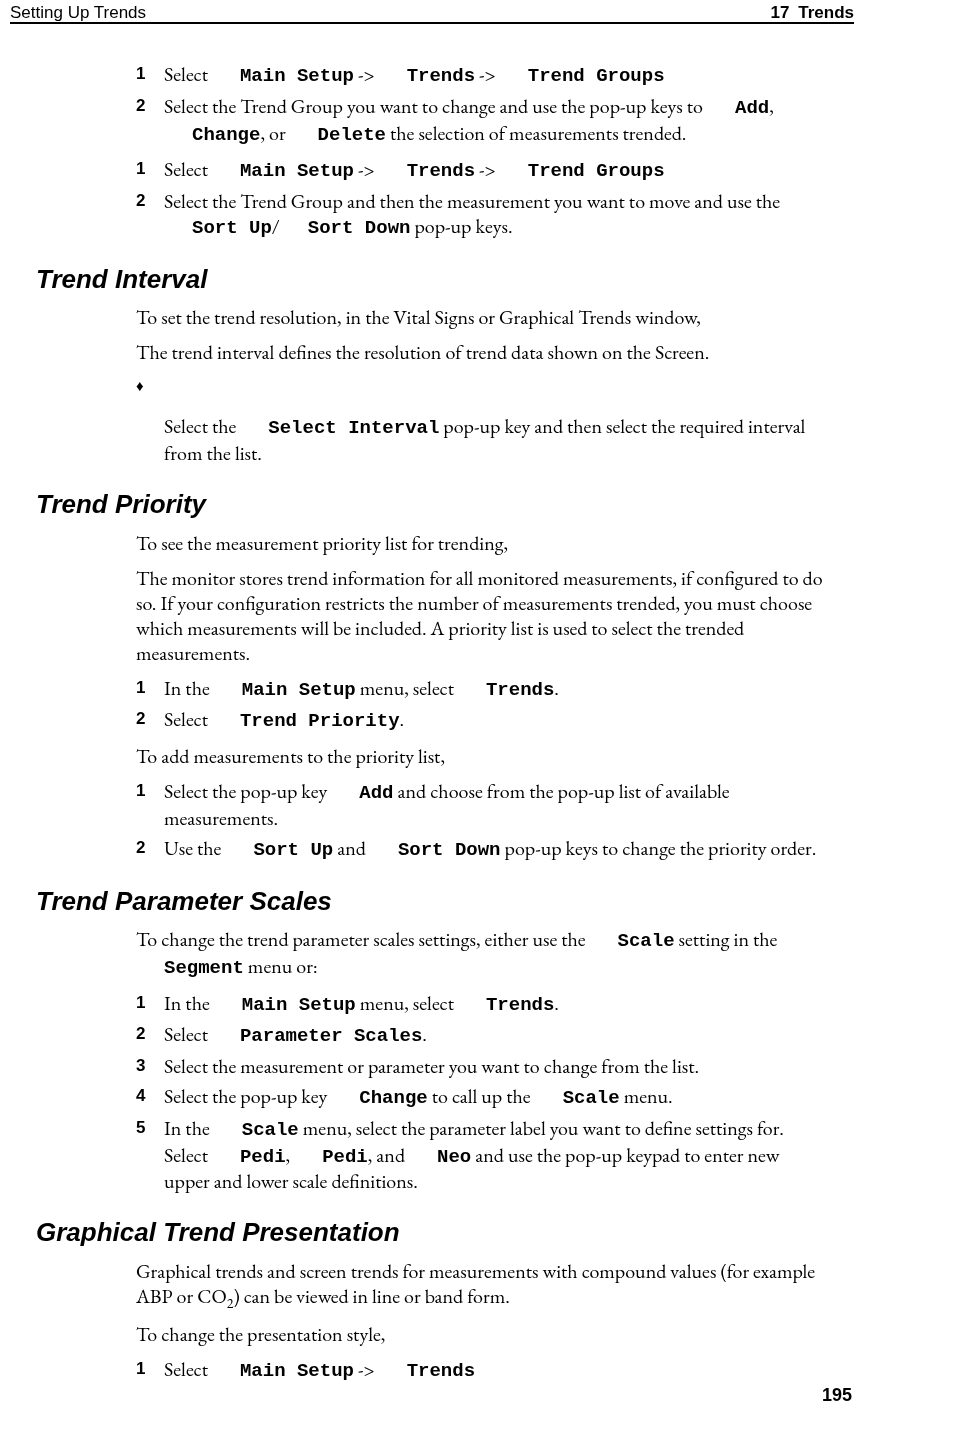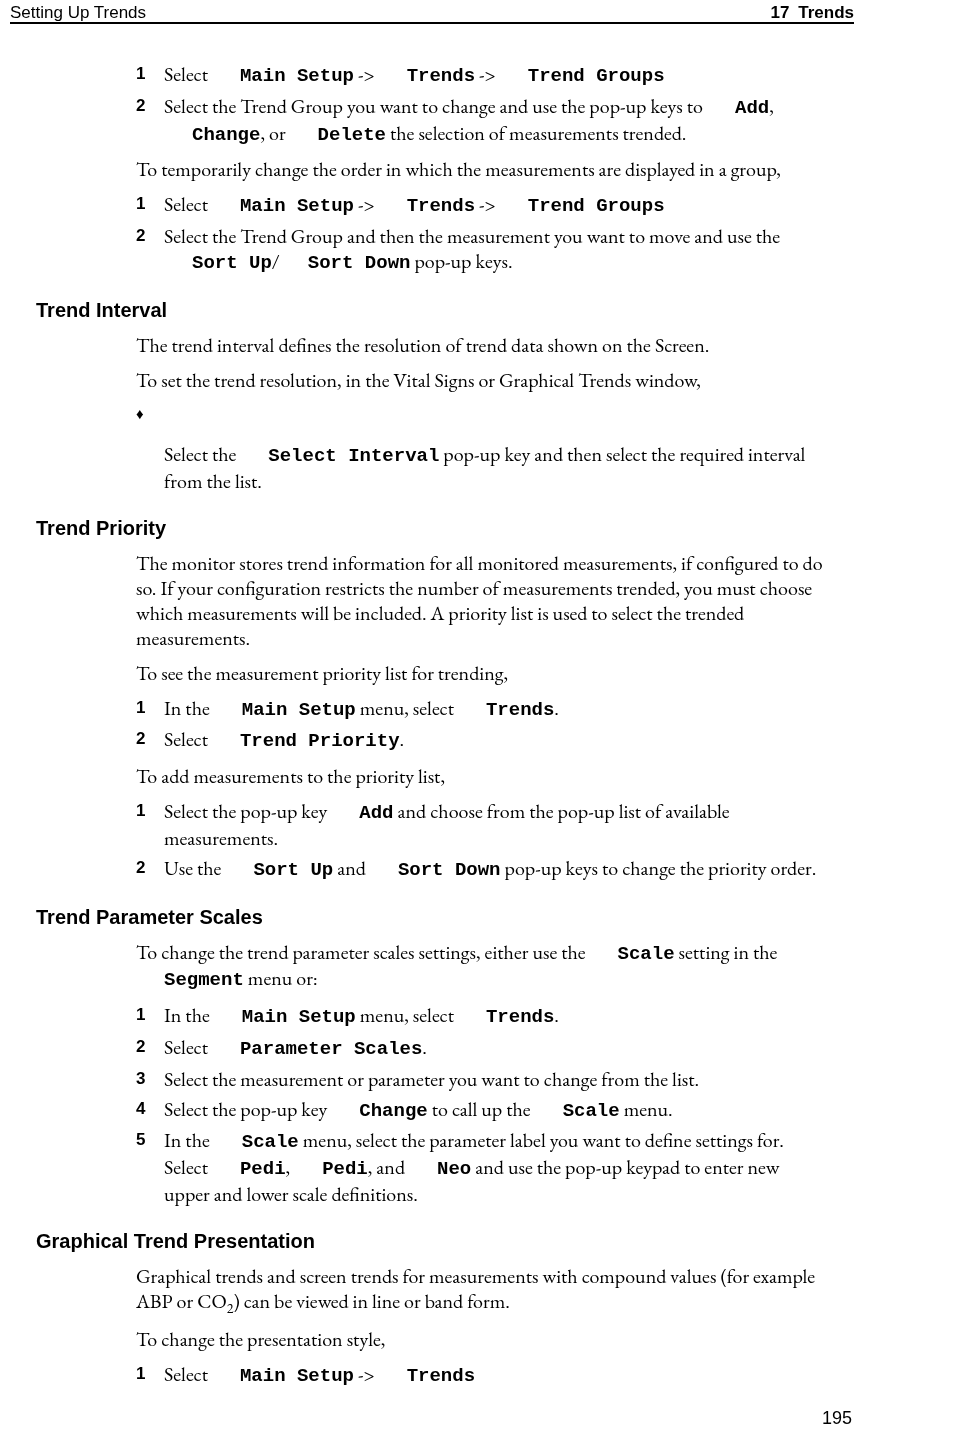--- a/index.html
+++ b/index.html
@@ -92,30 +92,31 @@
 
   .mono {
     font-family: "Courier New", Courier, monospace;
     font-weight: bold;
     font-size: 19px;
     padding-left: 28px;
   }
   h2.section {
     font-family: "Gill Sans", "Gill Sans MT", "Segoe UI", Arial, sans-serif;
     font-weight: bold;
-    font-size: 20px;
+    font-size: 26px;
     margin: 22px 0 8px -100px;
+    font-style: italic;
   }
   .sub { font-size: 0.7em; vertical-align: sub; }
   .pagenum {
     position:absolute;
-    bottom:10px;
+    bottom:28px;
     right:12px;
     font-family: "Gill Sans", "Gill Sans MT", "Segoe UI", Arial, sans-serif;
-    font-weight: normal;
+    font-weight: bold;
     font-size: 18px;
   }
 </style>
 </head>
 <body>
 
 <div class="page">
 
   <div class="header">
     <div class="header-bar">
@@ -139,52 +140,51 @@
           </span>
         </li>
         <li>
           <span class="num">2</span>
           <span class="stepbody">
             <span>Select the Trend Group you want to change and use the pop-up keys to </span><span class="mono">Add</span><span>, </span><span class="mono">Change</span><span>, or </span><span class="mono">Delete</span><span> the selection of measurements trended.</span>
           </span>
         </li>
       </ol>
 
-      <p class="para">To temporarily change the order in which the measurements are displayed in a group,</p>
 
       <ol class="steps">
         <li>
           <span class="num">1</span>
           <span class="stepbody">
             <span>Select </span><span class="mono">Main Setup</span><span> -&gt; </span><span class="mono">Trends</span><span> -&gt; </span><span class="mono">Trend Groups</span>
           </span>
         </li>
         <li>
           <span class="num">2</span>
           <span class="stepbody">
             <span>Select the Trend Group and then the measurement you want to move and use the </span><span class="mono">Sort Up</span><span>/</span><span class="mono">Sort Down</span><span> pop-up keys.</span>
           </span>
         </li>
       </ol>
 
       <h2 class="section">Trend Interval</h2>
+      <p class="para">To set the trend resolution, in the Vital Signs or Graphical Trends window,</p>
       <p class="para">The trend interval defines the resolution of trend data shown on the Screen.</p>
-      <p class="para">To set the trend resolution, in the Vital Signs or Graphical Trends window,</p>
       <ul class="diamond">
         <li>
           <span class="marker">♦</span>
           <span class="stepbody">
             <span>Select the </span><span class="mono">Select Interval</span><span> pop-up key and then select the required interval from the list.</span>
           </span>
         </li>
       </ul>
 
       <h2 class="section">Trend Priority</h2>
+      <p class="para">To see the measurement priority list for trending,</p>
       <p class="para">The monitor stores trend information for all monitored measurements, if configured to do so. If your configuration restricts the number of measurements trended, you must choose which measurements will be included. A priority list is used to select the trended measurements.</p>
-      <p class="para">To see the measurement priority list for trending,</p>
       <ol class="steps">
         <li>
           <span class="num">1</span>
           <span class="stepbody">
             <span>In the </span><span class="mono">Main Setup</span><span> menu, select </span><span class="mono">Trends</span><span>.</span>
           </span>
         </li>
         <li>
           <span class="num">2</span>
           <span class="stepbody">

